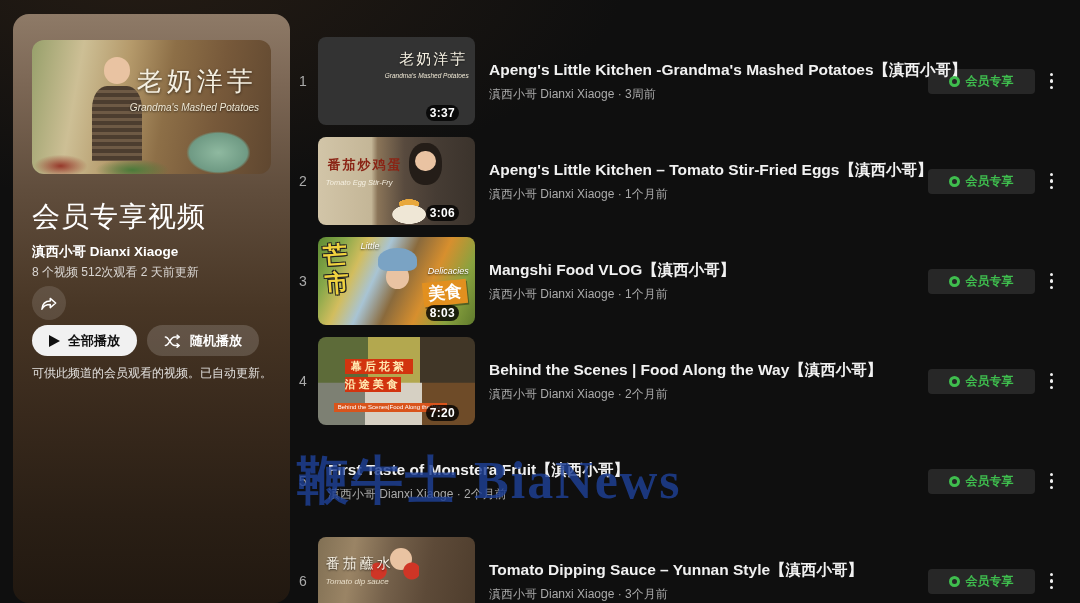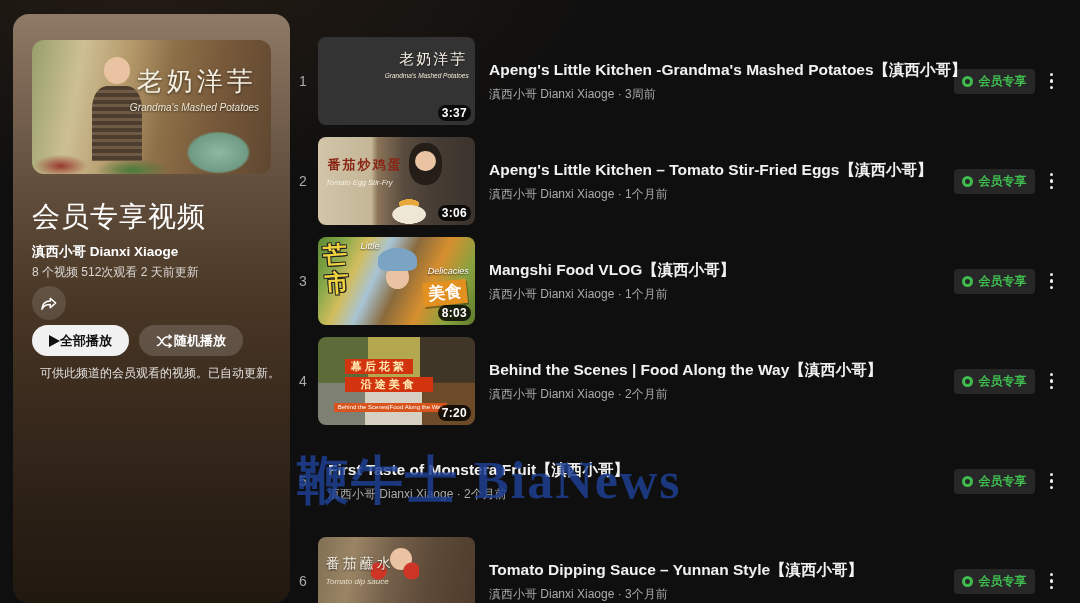--- a/index.html
+++ b/index.html
@@ -33,40 +33,40 @@
   .art-grandma::after  { content:""; position:absolute; left:25%; top:34%; width:21%; height:56%; border-radius:30% 30% 0 0;
       background:repeating-linear-gradient(180deg,#4c3d2f 0 4px,#6e5a45 4px 7px); z-index:0; }
 
   .pl-title   { position:absolute; left:19px; top:184px; font-size:28px; font-weight:400; color:#fff; letter-spacing:1px; }
   .pl-channel { position:absolute; left:19px; top:229px; font-size:13.5px; font-weight:700; color:#fff; cursor:pointer; }
   .pl-stats   { position:absolute; left:19px; top:250px; font-size:12px; color:rgba(255,255,255,.78); white-space:nowrap; }
   .share-btn  { position:absolute; left:19px; top:272px; width:34px; height:34px; border-radius:50%;
                 background:rgba(255,255,255,.12); border:none; display:flex; align-items:center; justify-content:center; cursor:pointer; }
   .btn-row    { position:absolute; left:19px; top:311px; display:flex; gap:10px; }
   .pill { height:31px; border:none; border-radius:16px; display:flex; align-items:center; justify-content:center;
-          padding:0 17px; font-size:13px; font-weight:600; cursor:pointer; font-family:inherit; white-space:nowrap; }
+          gap:8px; padding:0 17px; font-size:13px; font-weight:600; cursor:pointer; font-family:inherit; white-space:nowrap; }
   .pill.play { background:#f1f1f1; color:#0f0f0f; }
   .pill.shuffle { background:rgba(255,255,255,.16); color:#fff; }
   .play-tri { width:0; height:0; border-left:11px solid #0f0f0f; border-top:6.5px solid transparent; border-bottom:6.5px solid transparent; }
-  .pl-desc { position:absolute; left:27px; top:351px; font-size:12px; color:rgba(255,255,255,.85); white-space:nowrap; }
+  .pl-desc { position:absolute; left:19px; top:351px; font-size:12px; color:rgba(255,255,255,.85); white-space:nowrap; }
 
   
   .video-list { position:absolute; left:292px; top:31px; width:772px; }
   .row { height:100px; display:flex; align-items:center; cursor:pointer; }
   .idx { width:22px; flex:none; text-align:center; font-size:14px; color:#aaa; }
   .thumb { position:relative; width:157px; height:88px; border-radius:8px; overflow:hidden; flex:none; margin-left:4px; background:#333; }
-  .duration { position:absolute; right:4px; bottom:4px; z-index:4; background:rgba(0,0,0,.8); color:#fff;
+  .duration { position:absolute; right:16px; bottom:4px; z-index:4; background:rgba(0,0,0,.8); color:#fff;
               font-size:12px; font-weight:600; padding:1px 4px; border-radius:8px; letter-spacing:.3px; }
   .duration:empty { display:none; }
   .info { margin-left:14px; min-width:0; }
   .v-title { font-size:15.5px; font-weight:600; color:#f1f1f1; line-height:22px; white-space:nowrap; }
   .v-meta  { font-size:12px; color:#aaa; margin-top:5px; white-space:nowrap; }
   .controls { margin-left:auto; display:flex; align-items:center; gap:10px; padding-right:6px; flex:none; }
   .member-badge { display:flex; align-items:center; gap:6px; background:rgba(255,255,255,.1);
-                  border-radius:4px; padding:4px 8px; font-size:12px; font-weight:600; color:#3fbd4e; white-space:nowrap; }
+                  border-radius:4px; padding:4px 21px; font-size:12px; font-weight:600; color:#3fbd4e; white-space:nowrap; }
   .ring { width:11px; height:11px; border:3px solid #3fbd4e; border-radius:50%; flex:none; }
   .more-btn { background:none; border:none; display:flex; flex-direction:column; gap:3px; align-items:center; padding:6px 5px; cursor:pointer; }
   .more-btn .dot { width:3.5px; height:3.5px; border-radius:50%; background:#f1f1f1; }
 
   
   .t-cn,.t-en,.t-cn2,.t-en2 { position:absolute; z-index:3; white-space:nowrap; line-height:1.15; }
   .t-cn:empty,.t-en:empty,.t-cn2:empty,.t-en2:empty { display:none; }
 
   .hero-thumb .t-cn { right:6%; top:20%; font-size:26px; color:#f5f0e2; letter-spacing:4px; font-family:"DejaVu Serif",serif; text-shadow:0 1px 3px rgba(0,0,0,.6); }
   .hero-thumb .t-en { right:5%; top:46%; font-size:10px; font-style:italic; color:#efe8d5; text-shadow:0 1px 2px rgba(0,0,0,.6); }
@@ -91,21 +91,21 @@
   .t-en.mangshi { left:27%; top:4%; font-size:9px; font-style:italic; color:#fff; text-shadow:0 1px 2px rgba(0,0,0,.7); }
   .v3 .t-en2 { right:4%; top:33%; font-size:9px; font-style:italic; color:#fff; text-shadow:0 1px 2px rgba(0,0,0,.7); }
   .v3 .t-cn2 { right:5%; top:50%; font-size:17px; font-weight:800; color:#fff; background:#e2901f; padding:2px 5px;
                transform:rotate(-6deg); box-shadow:1px 2px 0 rgba(0,0,0,.35); }
 
   .v4 { background-image:
         linear-gradient(90deg,#5d6b39 0 32%,#b3a84f 32% 65%,#403627 65% 100%),
         linear-gradient(90deg,#7d8073 0 30%,#d6d0c3 30% 66%,#6e4b28 66% 100%);
         background-size:100% 52%,100% 50%; background-position:top,bottom; background-repeat:no-repeat; }
   .v4 .t-cn  { left:17%; top:25%; background:#d2340f; color:#ffe9b0; font-size:11px; font-weight:700; padding:1px 6px; letter-spacing:3px; }
-  .v4 .t-cn2 { left:17%; top:46%; background:#d2340f; color:#ffe9b0; font-size:11px; font-weight:700; padding:1px 16px; letter-spacing:3px; }
+  .v4 .t-cn2 { left:17%; top:46%; background:#d2340f; color:#ffe9b0; font-size:11px; font-weight:700; padding:1px 0; letter-spacing:3px; }
   .v4 .t-en  { left:10%; bottom:15%; background:#d9541c; color:#fff; font-size:6px; padding:1px 4px; }
 
   .v5 { background:linear-gradient(130deg,#9ec654 0%,#639533 20%,#355f1c 45%,#7db044 62%,#2f5a1a 82%,#477a26 100%); }
   .v5::before { content:""; position:absolute; left:20%; top:12%; width:12%; aspect-ratio:1; border-radius:50%; background:#e9c3a2; z-index:1; }
   .v5::after  { content:""; position:absolute; left:16%; top:4%; width:18%; height:32%; border-radius:45%; background:#1f1a14; z-index:0; }
   .v5 .t-cn { right:5%; top:20%; font-size:15px; color:#f2efe2; letter-spacing:2px; font-family:"DejaVu Serif",serif; text-shadow:0 1px 3px rgba(0,0,0,.55); }
   .v5 .t-en { right:4%; top:44%; font-size:7px; font-style:italic; color:#d8e6f0; }
 
   .v6 { background:
       radial-gradient(ellipse 28% 14% at 50% 100%, #4e7a30 0 58%, rgba(0,0,0,0) 62%),

